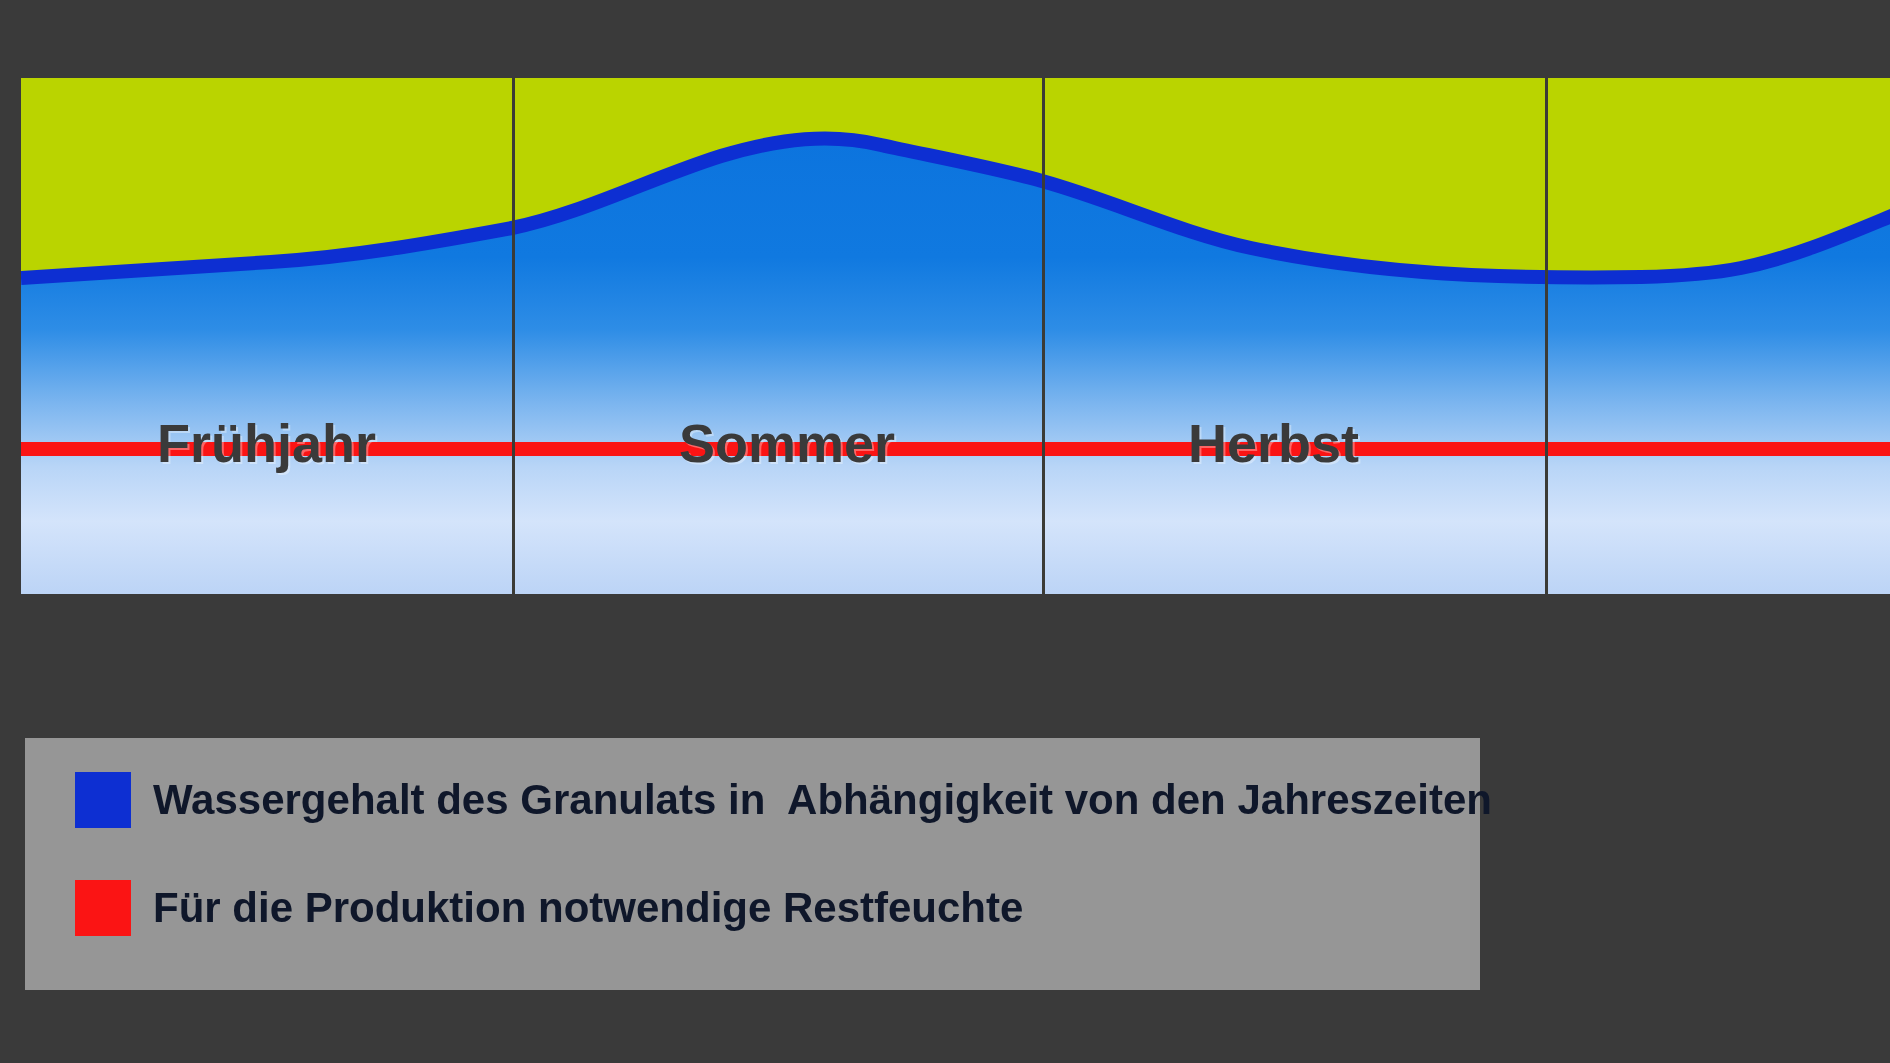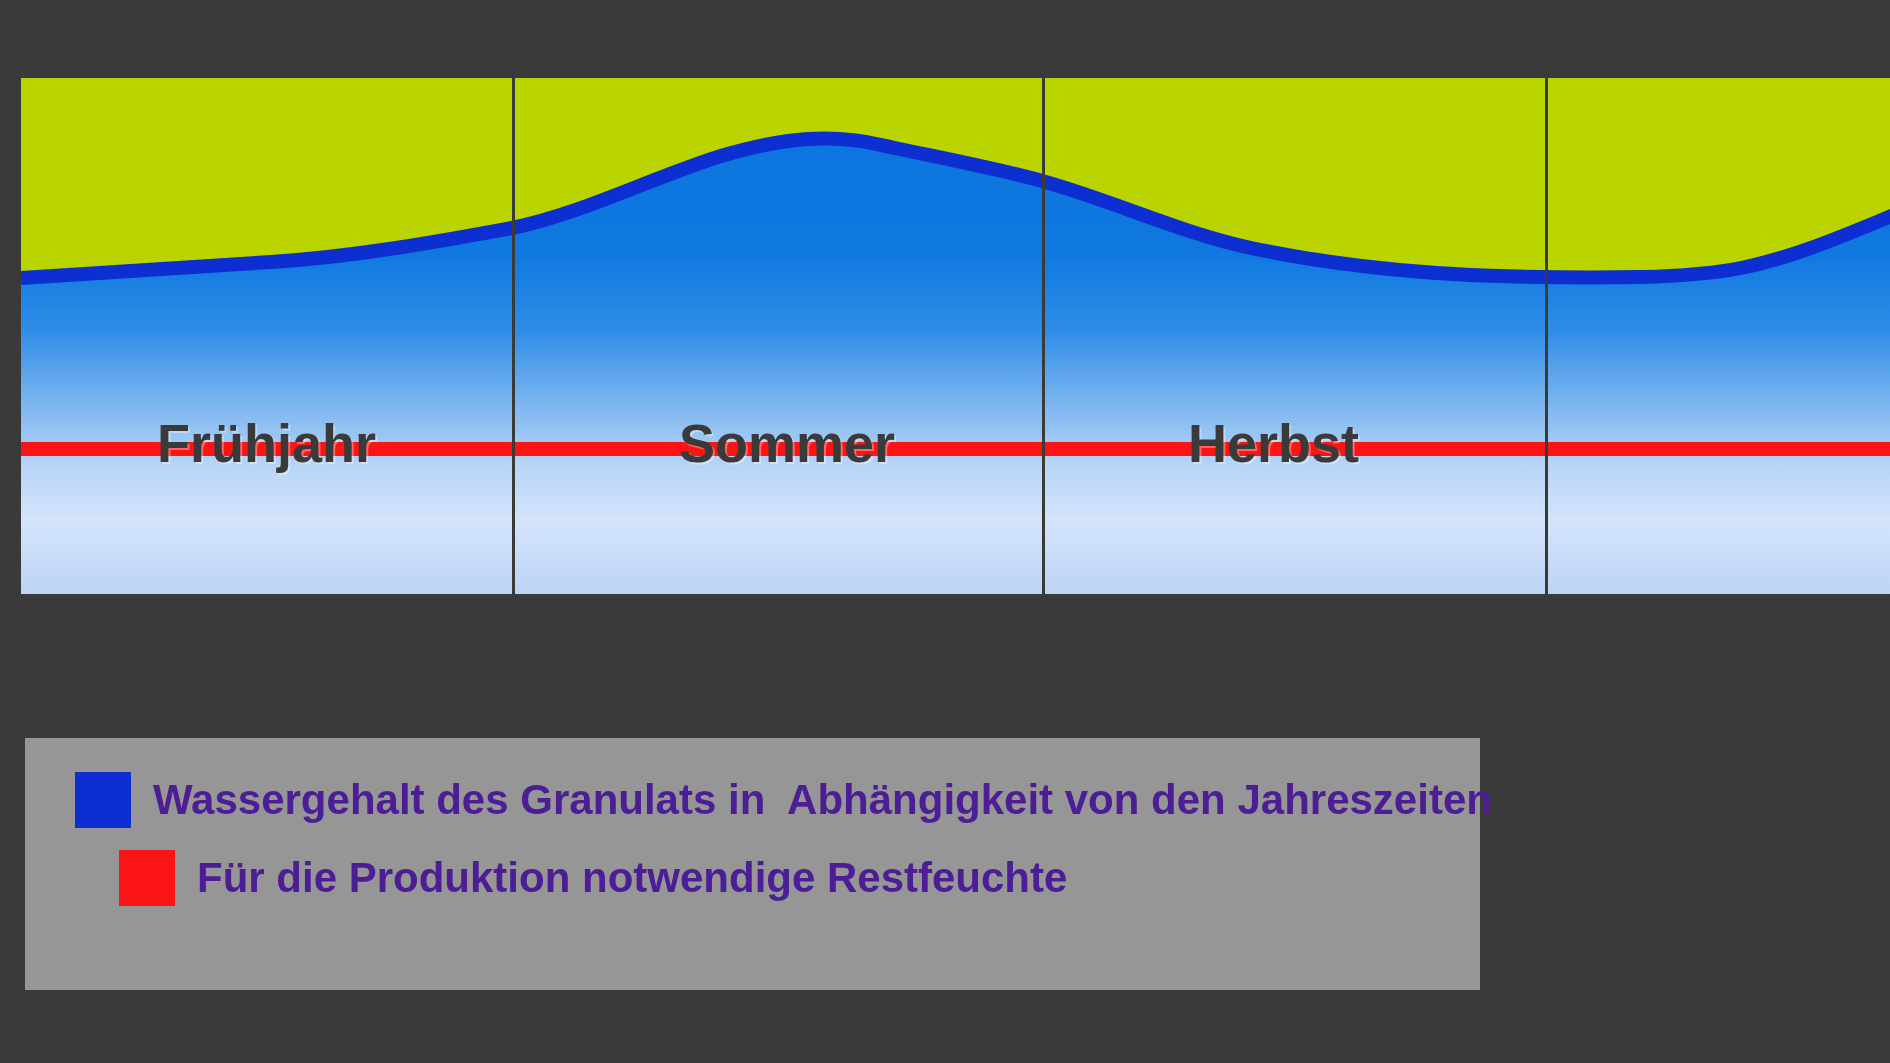--- a/index.html
+++ b/index.html
@@ -84,31 +84,31 @@
   }
   .legend-row {
     position: absolute;
     left: 0;
     width: 100%;
     height: 80px;
     display: flex;
     align-items: center;
   }
   #legend-row-0 { top: 22px; }
-  #legend-row-1 { top: 100px; margin-left: 44px; }
+  #legend-row-1 { top: 130px; }
 
   .legend-swatch {
     width: 56px;
     height: 56px;
     margin-left: 50px;
     flex: 0 0 auto;
   }
   .legend-label {
     margin-left: 22px;
-    color: #4c1d95;
+    color: #0f172a;
     font-size: 42px;
     font-weight: bold;
     white-space: pre;
     line-height: 1.05;
   }
 </style>
 </head>
 <body>
 
 <div id="stage">

